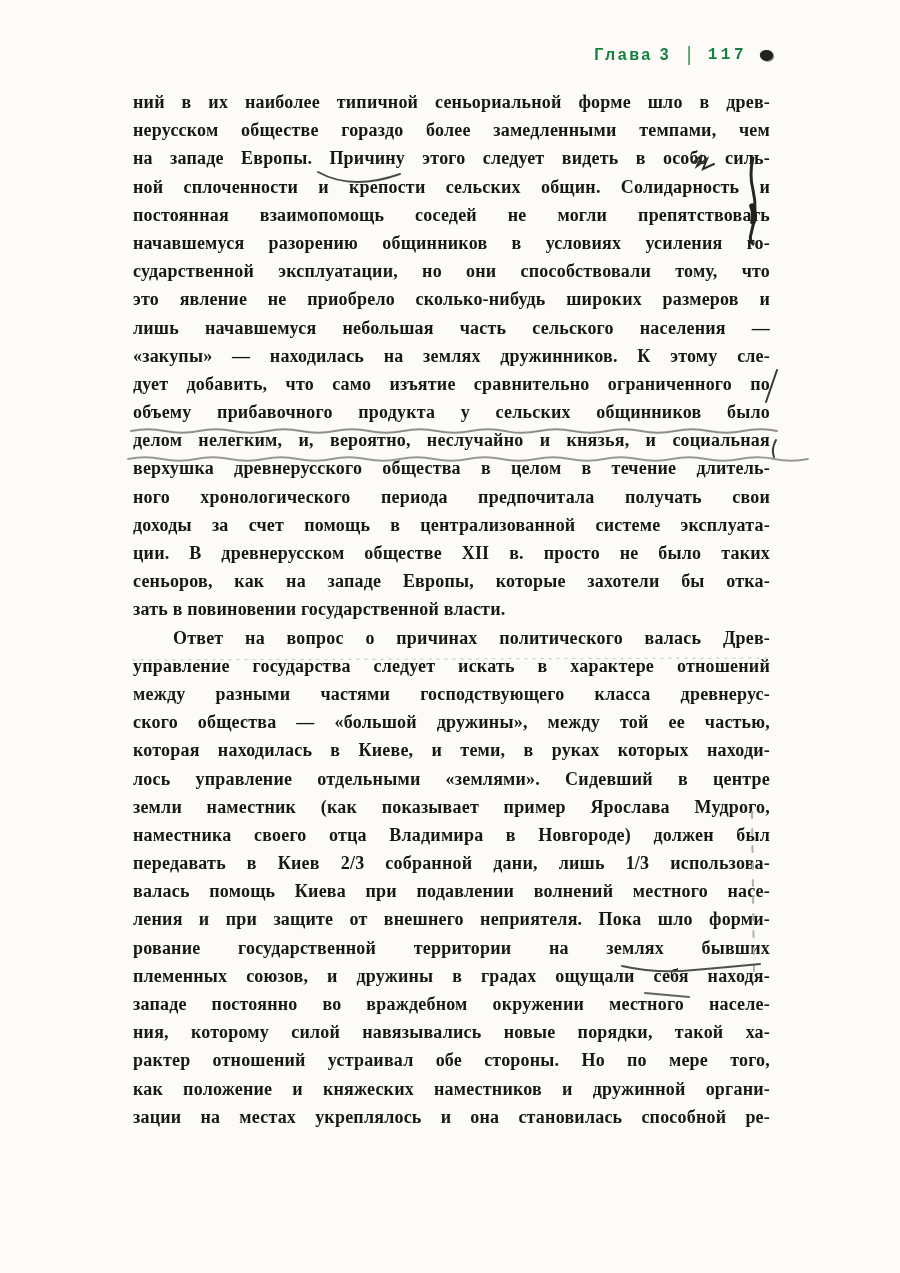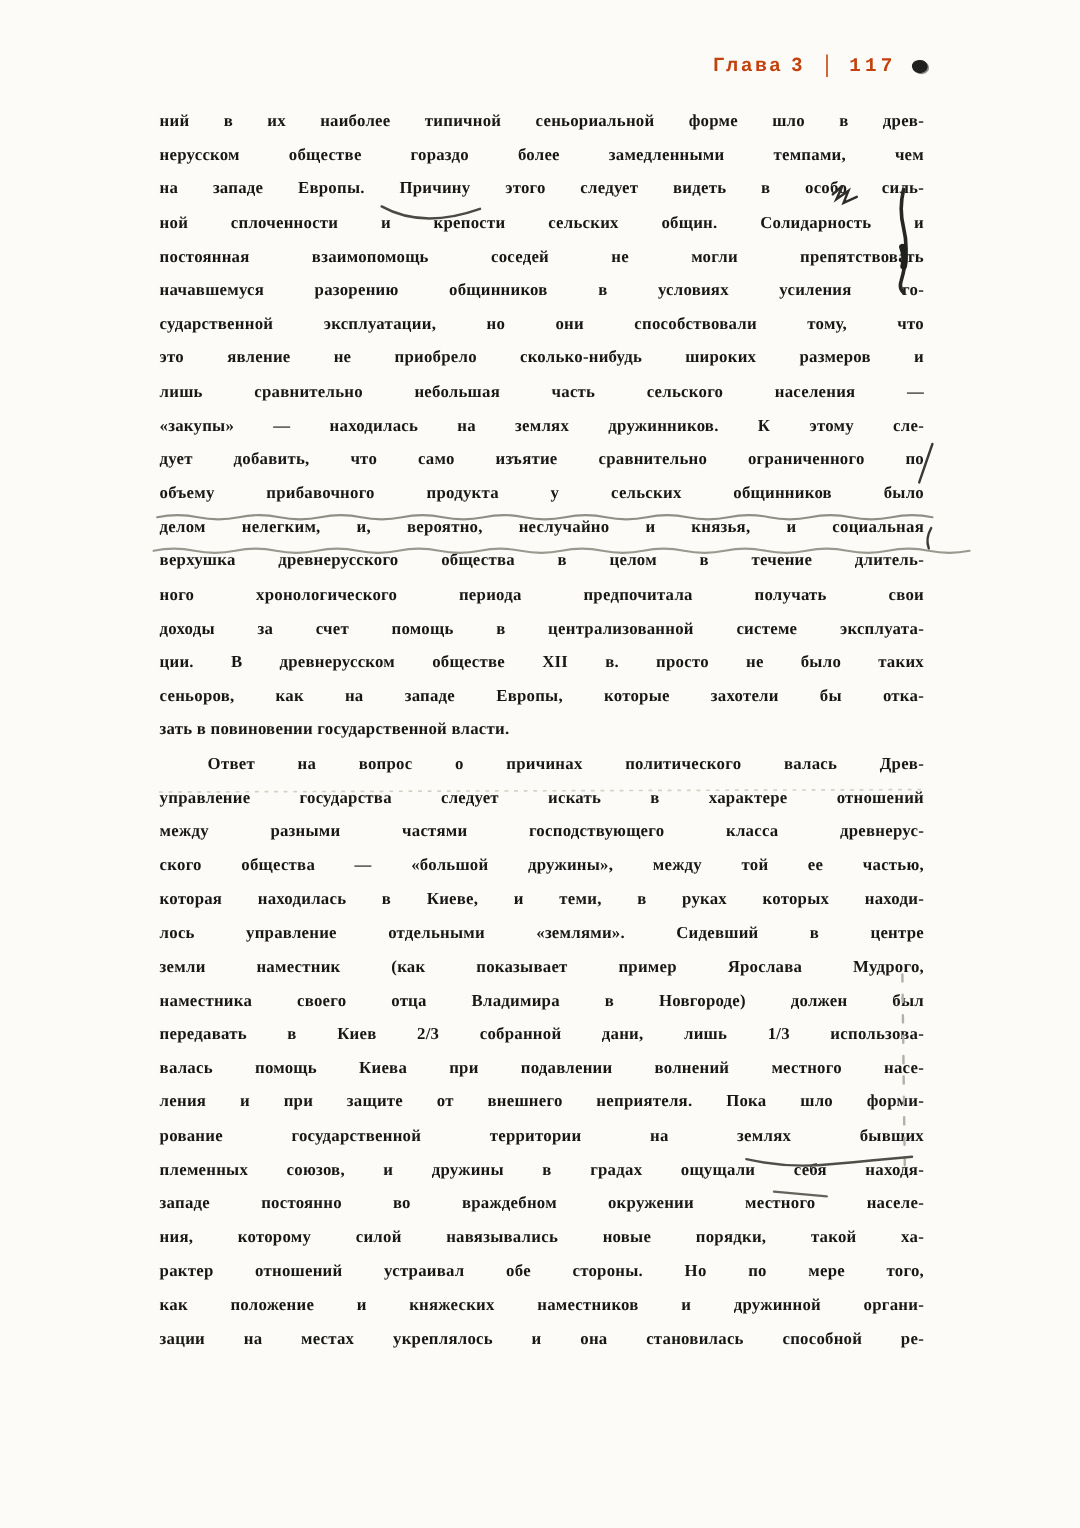--- a/index.html
+++ b/index.html
@@ -10,34 +10,34 @@
     color:#171715;
     position:relative;
     overflow:hidden;
   }
   .page{position:absolute;inset:0;}
   
   .header{
     position:absolute;top:46px;right:127px;
     display:flex;align-items:center;
     font-family:"Liberation Sans","DejaVu Sans",sans-serif;
-    font-weight:700;font-size:16px;letter-spacing:2.5px;color:#c2410c;
+    font-weight:700;font-size:16px;letter-spacing:2.5px;color:#15803d;
   }
   .header .divider{margin:0 14px 0 16px;font-weight:400;transform:scaleY(1.25);}
   .header .pagenum{letter-spacing:3.5px;font-family:Liberation Mono, monospace;}
   .smudge{
     display:inline-block;width:13px;height:11px;margin-left:13px;
     background:#21211f;border-radius:45% 55% 50% 60%;
     transform:rotate(-8deg);
     box-shadow:1px 1px 0 rgba(30,30,28,.5);
   }
   
   .textblock{
     position:absolute;left:133px;top:88px;width:637px;
-    font-size:14px;line-height:28.2px;font-weight:600;
+    font-size:18px;line-height:28.2px;font-weight:600;
     letter-spacing:.2px;
   }
   .line{
     height:28.2px;
     text-align:justify;
     text-align-last:justify;
   }
   .line.indent{text-indent:40px;}
   .line.end{text-align:center;text-align-last:left;}
   
@@ -60,21 +60,21 @@
 
   <div class="textblock" id="textblock">
       <div class="line">ний в их наиболее типичной сеньориальной форме шло в древ-</div>
       <div class="line">нерусском обществе гораздо более замедленными темпами, чем</div>
       <div class="line">на западе Европы. Причину этого следует видеть в особо силь-</div>
       <div class="line">ной сплоченности и крепости сельских общин. Солидарность и</div>
       <div class="line">постоянная взаимопомощь соседей не могли препятствовать</div>
       <div class="line">начавшемуся разорению общинников в условиях усиления го-</div>
       <div class="line">сударственной эксплуатации, но они способствовали тому, что</div>
       <div class="line">это явление не приобрело сколько-нибудь широких размеров и</div>
-      <div class="line">лишь сравнительно небольшая часть сельского населения —</div>
+      <div class="line">лишь начавшемуся небольшая часть сельского населения —</div>
       <div class="line">«закупы» — находилась на землях дружинников. К этому сле-</div>
       <div class="line">дует добавить, что само изъятие сравнительно ограниченного по</div>
       <div class="line">объему прибавочного продукта у сельских общинников было</div>
       <div class="line">делом нелегким, и, вероятно, неслучайно и князья, и социальная</div>
       <div class="line">верхушка древнерусского общества в целом в течение длитель-</div>
       <div class="line">ного хронологического периода предпочитала получать свои</div>
       <div class="line">доходы за счет помощь в централизованной системе эксплуата-</div>
       <div class="line">ции. В древнерусском обществе XII в. просто не было таких</div>
       <div class="line">сеньоров, как на западе Европы, которые захотели бы отка-</div>
       <div class="line end">зать в повиновении государственной власти.</div>

